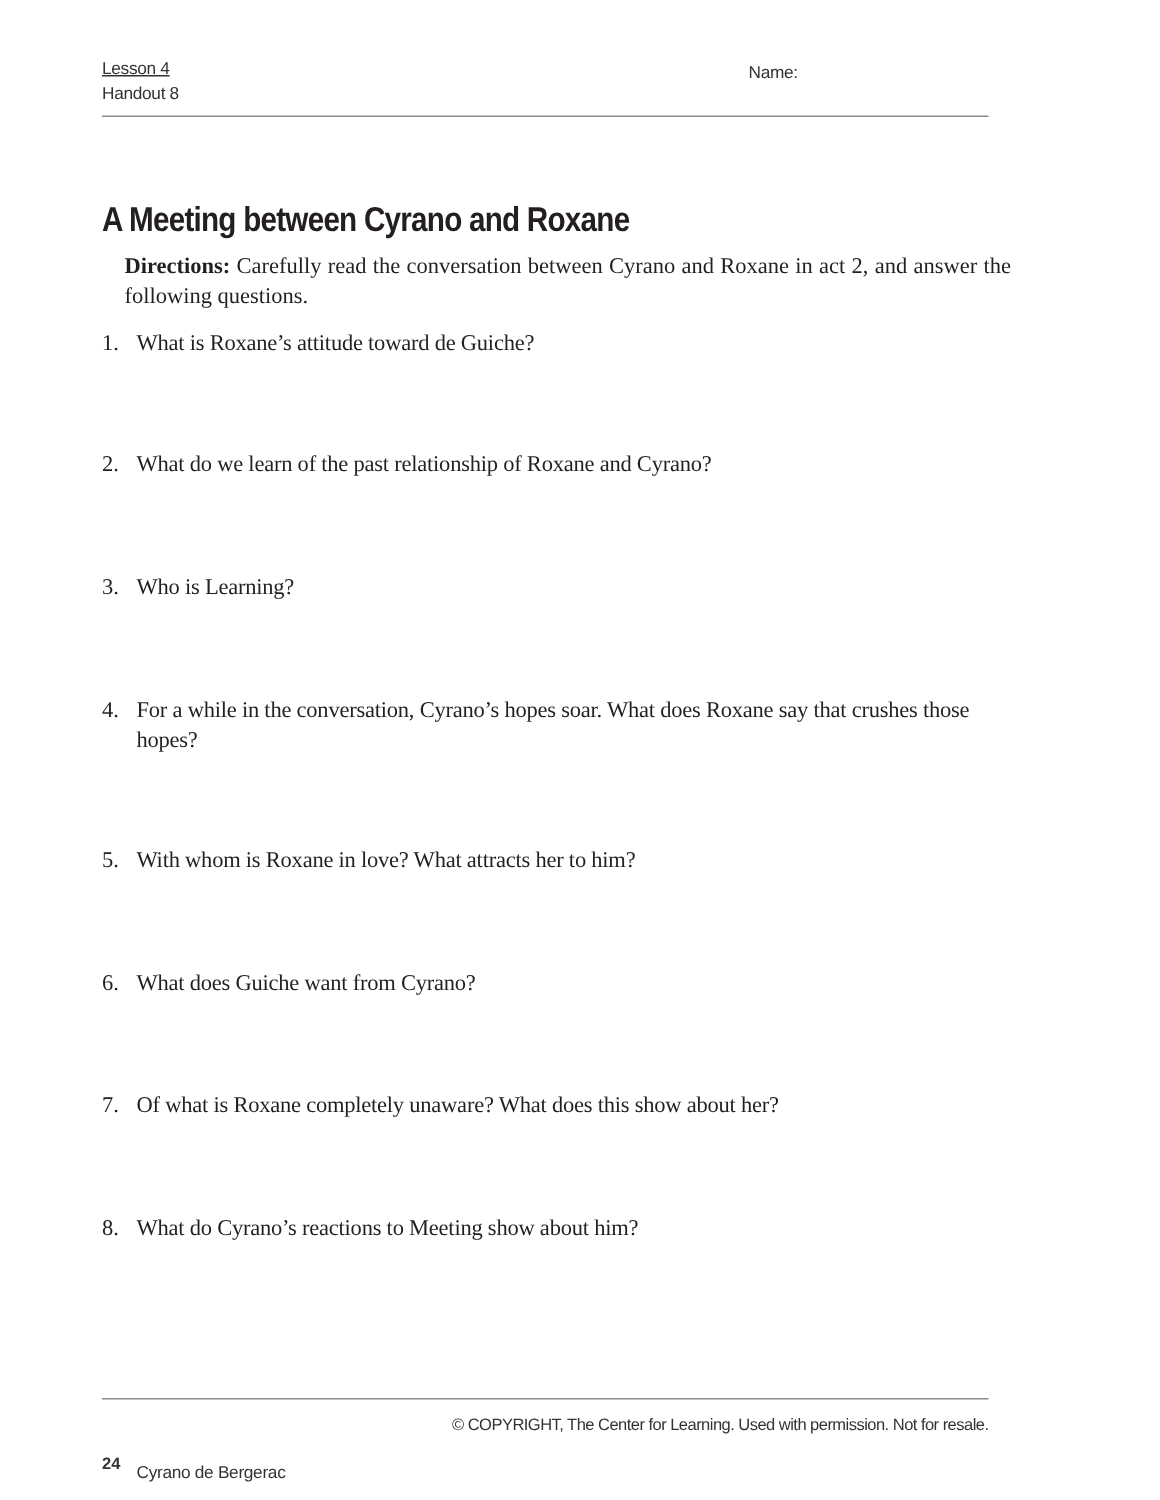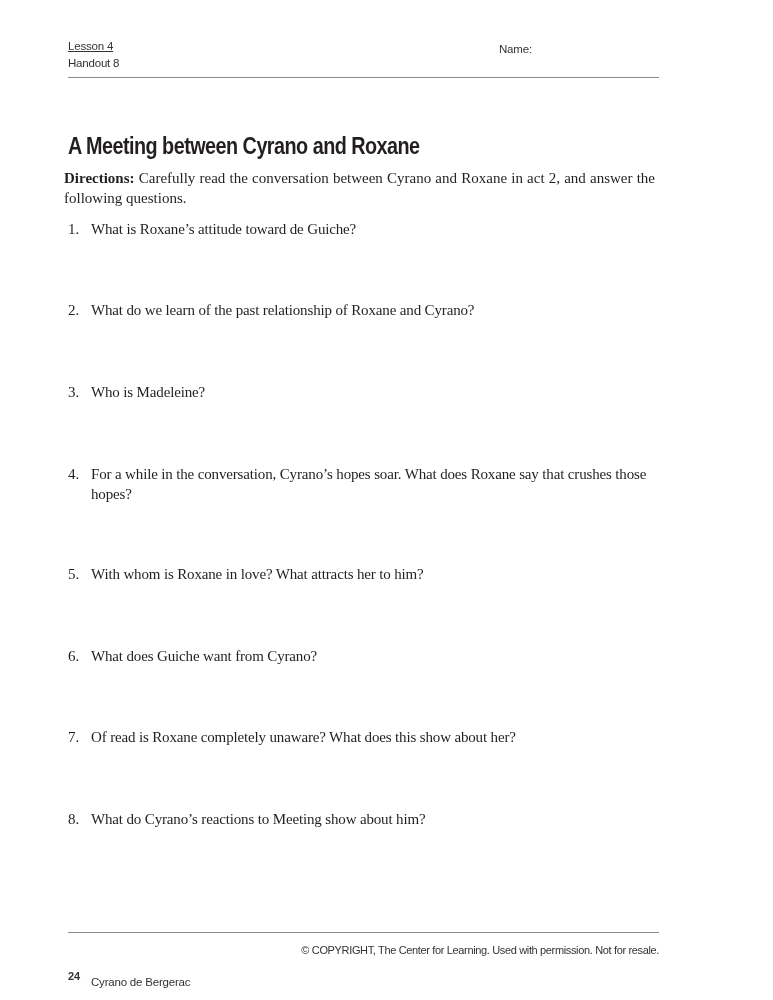--- a/index.html
+++ b/index.html
@@ -60,21 +60,21 @@
       font-size: 23px;
       font-weight: bold;
       color: #231f20;
       letter-spacing: -0.6px;
       white-space: nowrap;
       transform: scaleX(0.86);
       transform-origin: left top;
     }
     .directions {
       position: absolute;
-      left: 64px;
+      left: 83px;
       top: 169px;
       width: 591px;
       font-size: 15px;
       line-height: 19.5px;
       text-align: justify;
       color: #231f20;
     }
     .directions b {
       font-weight: bold;
     }
@@ -151,41 +151,41 @@
   <span class="q-text">What is Roxane’s attitude toward de Guiche?</span>
 </div>
 
 <div class="question serif" style="top:301px;">
   <span class="q-num">2.</span>
   <span class="q-text">What do we learn of the past relationship of Roxane and Cyrano?</span>
 </div>
 
 <div class="question serif" style="top:383px;">
   <span class="q-num">3.</span>
-  <span class="q-text">Who is Madeleine?</span>
+  <span class="q-text">Who is Learning?</span>
 </div>
 
 <div class="question serif" style="top:465px;">
   <span class="q-num">4.</span>
   <span class="q-text">For a while in the conversation, Cyrano’s hopes soar. What does Roxane say that crushes those hopes?</span>
 </div>
 
 <div class="question serif" style="top:565px;">
   <span class="q-num">5.</span>
   <span class="q-text">With whom is Roxane in love? What attracts her to him?</span>
 </div>
 
 <div class="question serif" style="top:647px;">
   <span class="q-num">6.</span>
   <span class="q-text">What does Guiche want from Cyrano?</span>
 </div>
 
 <div class="question serif" style="top:728px;">
   <span class="q-num">7.</span>
-  <span class="q-text">Of read is Roxane completely unaware? What does this show about her?</span>
+  <span class="q-text">Of what is Roxane completely unaware? What does this show about her?</span>
 </div>
 
 <div class="question serif" style="top:810px;">
   <span class="q-num">8.</span>
   <span class="q-text">What do Cyrano’s reactions to Meeting show about him?</span>
 </div>
 
 <div>
   <div class="footer-line"></div>
   <div class="footer-page sans">24</div>

